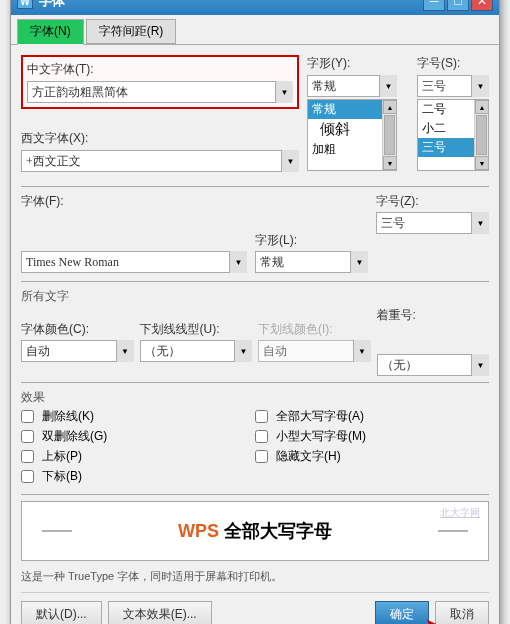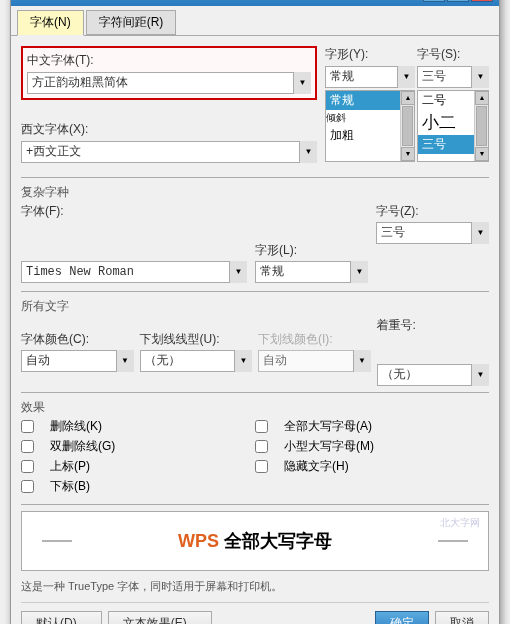--- a/index.html
+++ b/index.html
@@ -82,21 +82,21 @@
       border: 1px solid #aaa;
       background: #f0f0f0;
       cursor: pointer;
       font-size: 12px;
       border-bottom: 1px solid #f0f0f0;
       margin-bottom: -1px;
       position: relative;
       z-index: 1;
     }
     .tab.active {
-      background: #fef9c3;
+      background: #22c55e;
       border-bottom: 1px solid #f0f0f0;
     }
     .tab.inactive {
       background: #e0e0e0;
       border-bottom: 1px solid #aaa;
       margin-bottom: 0;
       z-index: 0;
     }
     .content {
       padding: 10px;
@@ -214,21 +214,21 @@
     .effects-grid {
       display: flex;
       gap: 0;
     }
     .effects-col {
       flex: 1;
     }
     .checkbox-item {
       display: flex;
       align-items: center;
-      gap: 16px;
+      gap: 8px;
       margin-bottom: 3px;
       font-size: 12px;
     }
     .checkbox-item input[type=checkbox] {
       width: 13px;
       height: 13px;
       margin: 0;
     }
     .preview-section {
       margin-bottom: 8px;
@@ -263,20 +263,21 @@
       width: 30px;
       height: 1px;
       background: #666;
     }
     .watermark {
       position: absolute;
       right: 8px;
       top: 4px;
       font-size: 10px;
       color: rgba(150,150,200,0.5);
+      text-decoration: underline;
     }
     .info-text {
       font-size: 11px;
       color: #555;
       margin-bottom: 8px;
     }
     .bottom-buttons {
       display: flex;
       justify-content: space-between;
       align-items: center;
@@ -306,21 +307,21 @@
       color: white;
       border: 1px solid #2a6090;
       position: relative;
     }
     .section-header {
       font-size: 12px;
       color: #555;
       margin-bottom: 2px;
     }
     select {
-      font-family: Liberation Mono, monospace;
+      font-family: Liberation Serif, serif;
     }
   </style>
 </head>
 <body>
 
 <div class="window">
 
   <div class="title-bar">
     <div class="title-bar-left">
       <div class="title-icon">
@@ -364,34 +365,34 @@
           <div class="section-label">西文字体(X):</div>
           <div class="select-wrapper">
             <select class="select-box">
               <option>+西文正文</option>
             </select>
             <div class="select-arrow">▼</div>
           </div>
         </div>
       </div>
 
-      <div style="display:flex; gap:2px;">
+      <div style="display:flex; gap:20px;">
 
         <div style="width:90px;">
           <div class="section-label">字形(Y):</div>
           <div class="select-wrapper" style="margin-bottom:2px;">
             <select class="select-box">
               <option>常规</option>
             </select>
             <div class="select-arrow">▼</div>
           </div>
           <div class="list-with-scroll">
             <div class="list-inner">
               <div class="list-item selected" style="padding:1px 4px; font-size:12px; background:#3399cc; color:white;">常规</div>
-              <div class="list-item" style="padding:1px 0; font-size:10px;">倾斜</div>
+              <div class="list-item" style="padding:1px 12px; font-size:15px;">倾斜</div>
               <div class="list-item" style="padding:1px 4px; font-size:12px;">加粗</div>
             </div>
             <div class="scroll-track">
               <div class="scroll-up">▲</div>
               <div class="scroll-thumb"></div>
               <div class="scroll-down">▼</div>
             </div>
           </div>
         </div>
 
@@ -399,37 +400,36 @@
           <div class="section-label">字号(S):</div>
           <div class="select-wrapper" style="margin-bottom:2px;">
             <select class="select-box">
               <option>三号</option>
             </select>
             <div class="select-arrow">▼</div>
           </div>
           <div class="list-with-scroll">
             <div class="list-inner">
               <div class="list-item" style="padding:1px 4px; font-size:12px;">二号</div>
-              <div class="list-item" style="padding:1px 4px; font-size:17px;">小二</div>
+              <div class="list-item" style="padding:1px 4px; font-size:12px;">小二</div>
               <div class="list-item selected" style="padding:1px 4px; font-size:12px; background:#3399cc; color:white;">三号</div>
             </div>
             <div class="scroll-track">
               <div class="scroll-up">▲</div>
               <div class="scroll-thumb"></div>
               <div class="scroll-down">▼</div>
             </div>
           </div>
         </div>
       </div>
     </div>
 
     <div class="divider-line"></div>
 
     <div class="section">
-      <div class="section-header">复杂字种</div>
       <div class="fukuza-row">
         <div class="field-group" style="flex:2;justify-content:space-between;">
           <label>字体(F):</label>
           <div class="select-wrapper">
             <select class="select-box">
               <option>Times New Roman</option>
             </select>
             <div class="select-arrow">▼</div>
           </div>
         </div>

